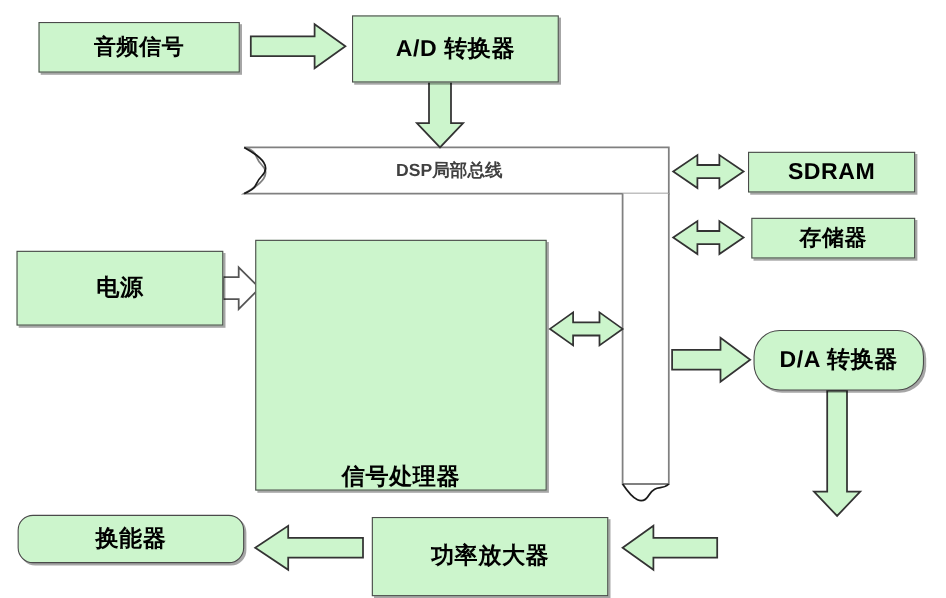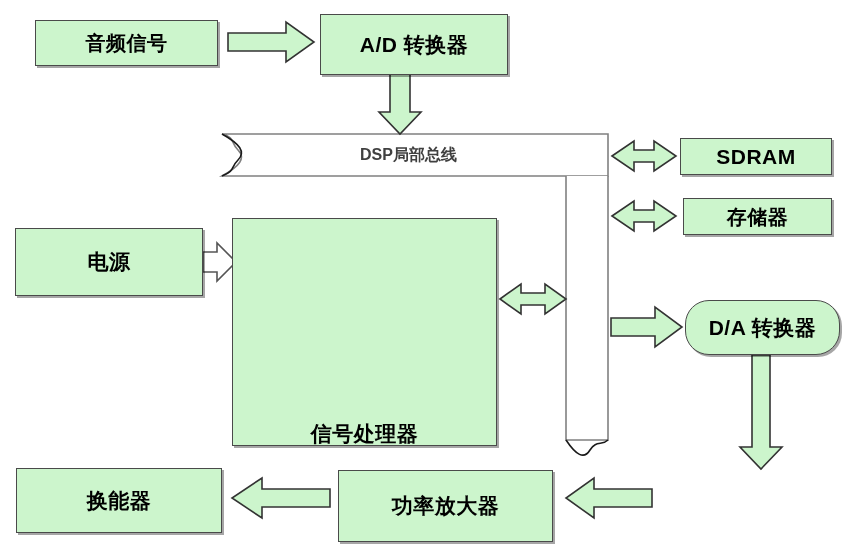--- a/index.html
+++ b/index.html
@@ -145,17 +145,17 @@
 
   <div class="box label-big" style="left:685px; top:300px; width:155px; height:55px;border-radius:24px;">
     <span>D/A 转换器</span>
   </div>
 
 
   <div class="box label-big" style="left:338px; top:470px; width:215px; height:72px;">
     <span>功率放大器</span>
   </div>
 
-  <div class="box label-big" style="left:16px; top:468px; width:206px; height:65px;">
+  <div class="box label-big" style="left:16px; top:468px; width:206px; height:44px;border-radius:14px;">
     <span>换能器</span>
   </div>
 
 </div>
 
 </body></html>

